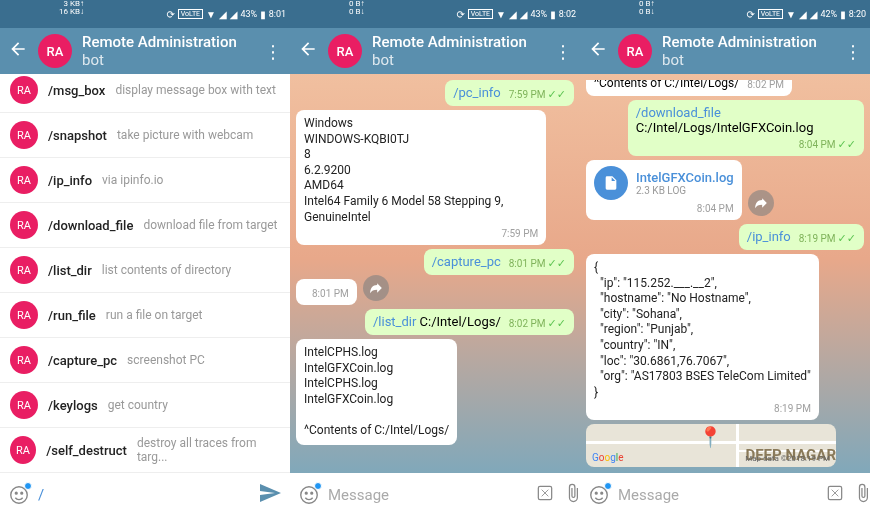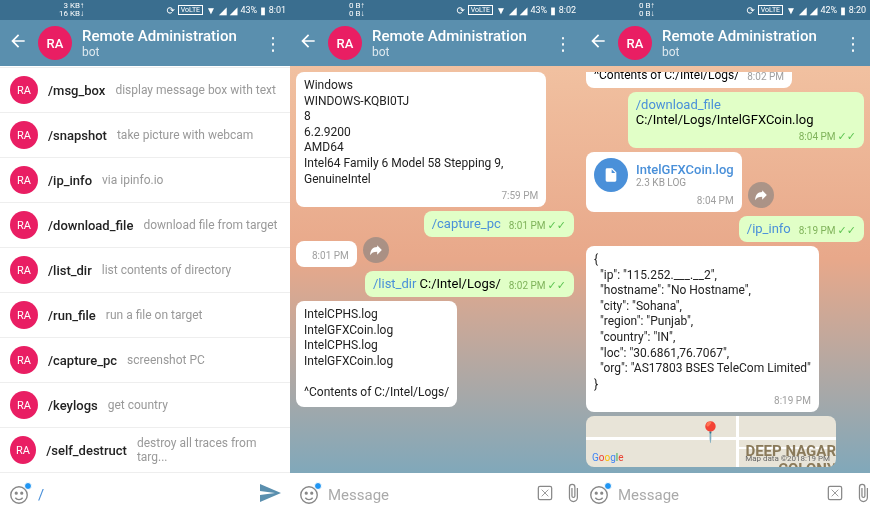--- a/index.html
+++ b/index.html
@@ -1,29 +1,29 @@
 <!DOCTYPE html>
 <html><head>
 <meta charset="utf-8">
 <style>
 * { margin: 0; padding: 0; box-sizing: border-box; font-family: -apple-system, Roboto, Arial, sans-serif; }
 body { display: flex; width: 870px; height: 517px; overflow: hidden; }
 .screen { width: 290px; height: 517px; display: flex; flex-direction: column; position: relative; background: linear-gradient(180deg, #f4c9a8 0%, #e8a88a 50%, #6ba8c4 100%); }
 
-.status-bar { height: 20px; background: #3a6e8f; color: #fff; display: flex; align-items: center; justify-content: flex-end; font-size: 9px; padding: 0 4px; gap: 4px; }
+.status-bar { height: 28px; background: #3a6e8f; color: #fff; display: flex; justify-content: flex-end; font-size: 9px; padding: 0 4px; gap: 4px; }
 .status-left { margin-right: auto; margin-left: 55px; font-size: 8px; line-height: 1; text-align: right; }
 .status-icons { display: flex; gap: 3px; align-items: center; }
 .sicon { font-size: 10px; }
 
 .header { height: 46px; background: #5a8fae; color: #fff; display: flex; align-items: center; padding: 0 8px; gap: 10px; }
 .back-arrow { width: 20px; cursor: pointer; }
 .avatar { width: 34px; height: 34px; border-radius: 50%; background: #e91e63; display: flex; align-items: center; justify-content: center; font-size: 13px; font-weight: 500; }
 .title-block { flex: 1; }
 .title { font-size: 15px; font-weight: 500; }
-.subtitle { font-size: 12px; opacity: 0.8; }
+.subtitle { font-size: 15px; opacity: 0.8; }
 .menu-dots { font-size: 18px; cursor: pointer; }
 
 .chat-area { flex: 1; overflow: hidden; position: relative; padding: 6px; }
 .chat-scroll { height: 100%; overflow-y: auto; display: flex; flex-direction: column; gap: 4px; }
 
 .msg-out { align-self: flex-end; background: #e1ffc7; border-radius: 8px; padding: 5px 8px; max-width: 85%; position: relative; font-size: 13px; }
 .msg-in { align-self: flex-start; background: #fff; border-radius: 8px; padding: 6px 8px; max-width: 90%; position: relative; font-size: 12px; }
 .msg-time { font-size: 10px; color: #a0a0a0; float: right; margin-left: 8px; margin-top: 3px; }
 .msg-out .msg-time { color: #7fb35a; }
 .checks { color: #5dc452; font-size: 11px; margin-left: 2px; }
@@ -178,20 +178,21 @@
         </svg></div>
     <div class="avatar">RA</div>
     <div class="title-block">
       <div class="title">Remote Administration</div>
       <div class="subtitle">bot</div>
     </div>
     <div class="menu-dots">⋮</div>
   </div>
   <div class="chat-area">
     <div class="chat-scroll">
+      <div class="msg-out" style="align-self:flex-end"><span class="cmd-link">/pc_info</span><span class="msg-time"><span>7:59 PM</span><span class="checks">✓✓</span></span></div>
       <div class="msg-in">
           <div class="pre-body">Windows
 WINDOWS-KQBI0TJ
 8
 6.2.9200
 AMD64
 Intel64 Family 6 Model 58 Stepping 9, GenuineIntel</div>
           <span class="msg-time">7:59 PM</span>
         </div>
       <div class="msg-out"><span class="cmd-link">/capture_pc</span><span class="msg-time"><span>8:01 PM</span><span class="checks">✓✓</span></span></div>

